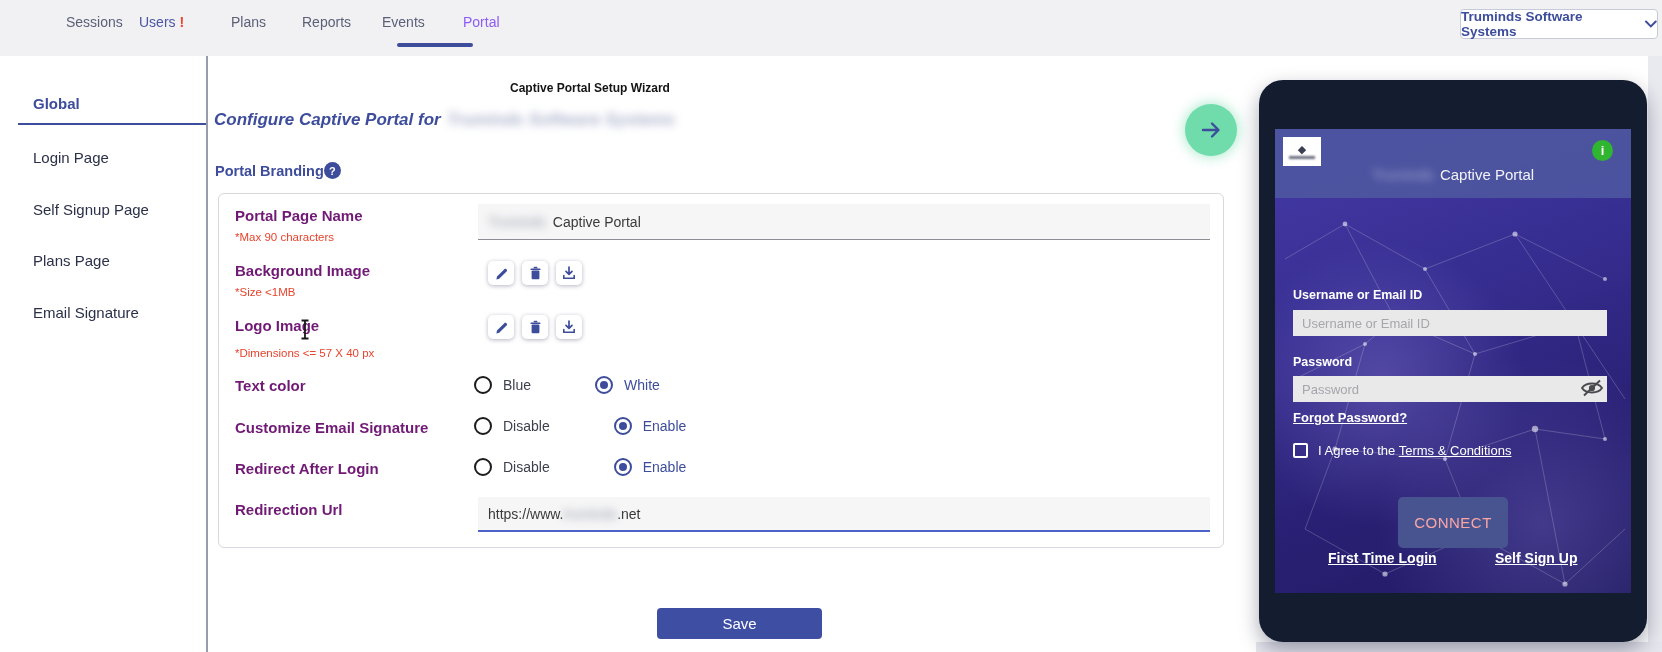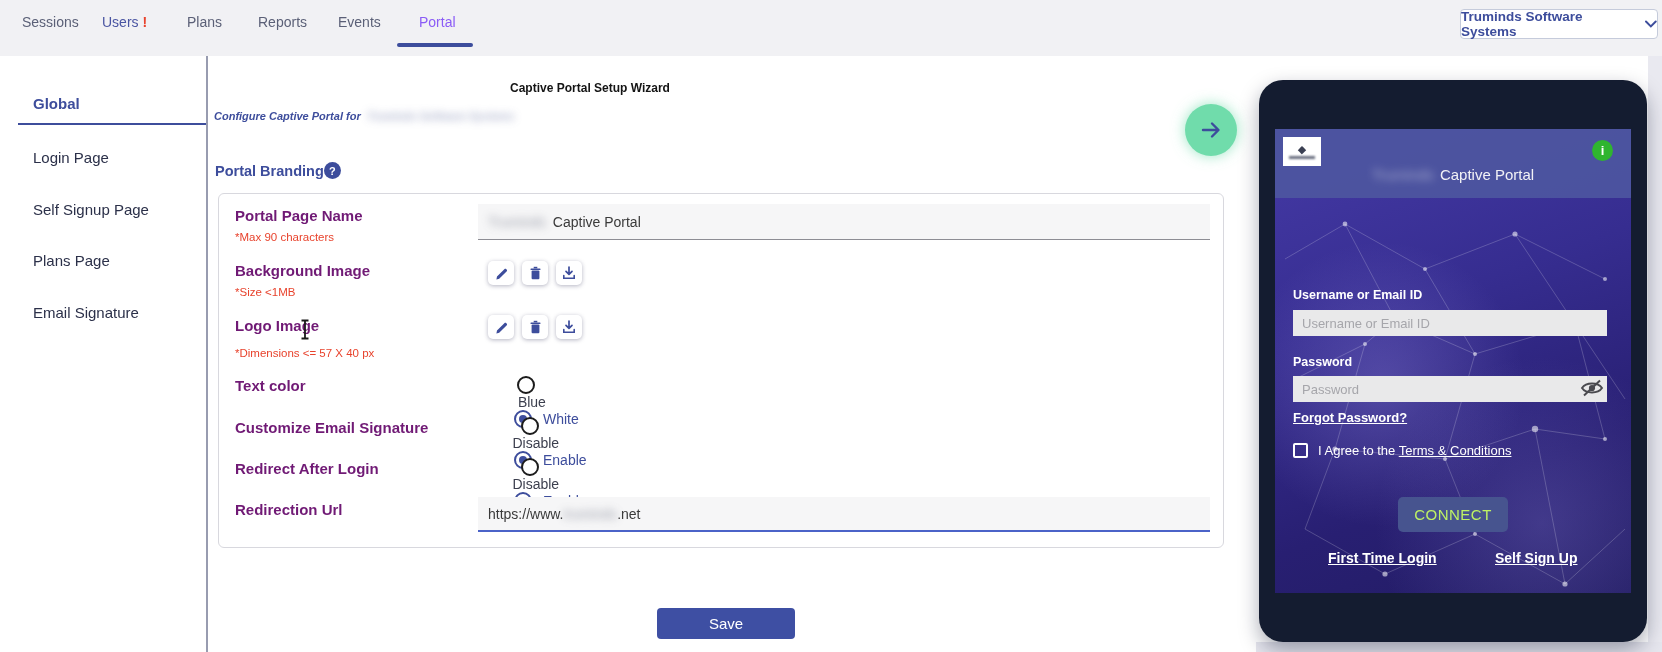--- a/index.html
+++ b/index.html
@@ -1,62 +1,62 @@
 <!DOCTYPE html>
 <html><head>
 <meta charset="utf-8">
 <style>
   * { margin:0; padding:0; box-sizing:border-box; }
   html,body { width:1662px; height:652px; font-family:"Liberation Sans", sans-serif; background:#ffffff; overflow:hidden; }
   .page { position:relative; width:1662px; height:652px; background:#ffffff; }
 
   
   .topbar { position:absolute; left:0; top:0; width:1662px; height:56px; background:#f1f1f4; }
-  .nav-item { position:absolute; top:14px; font-size:14px; color:#5b6077; cursor:pointer; white-space:nowrap; }
+  .nav-item { position:absolute; top:14px; font-size:14px; color:#5b6077; cursor:pointer; white-space:nowrap;margin-left:44px; }
   .nav-item.users { color:#4a55a2; }
   .nav-item .badge { color:#e8432d; font-weight:bold; margin-left:4px; }
   .nav-item.active { color:#8b5cf6; font-weight:normal; }
   .nav-underline { position:absolute; left:397px; top:43px; width:76px; height:4px; background:#3d4d9c; border-radius:2px; }
   .org-select { position:absolute; left:1460px; top:9px; width:198px; height:30px; background:#ffffff; border:1px solid #c5cbdb; border-radius:4px; display:flex; align-items:center; justify-content:center; gap:8px; font-size:13.5px; color:#3d4d9c; font-weight:bold; cursor:pointer; }
 
   
   .side-divider { position:absolute; left:206px; top:56px; width:2px; height:596px; background:#989cb0; }
   .side-item { position:absolute; left:33px; font-size:15px; color:#2b3049; cursor:pointer; white-space:nowrap; }
   .side-item.active { color:#3d4d9c; font-weight:bold; }
   .side-active-line { position:absolute; left:18px; top:123px; width:188px; height:2px; background:#3d4d9c; }
 
   
   .main-title { position:absolute; left:300px; top:81px; width:580px; text-align:center; font-size:12px; font-weight:bold; color:#141414; }
-  .subtitle { position:absolute; left:214px; top:110px; font-size:11px; font-style:italic; font-weight:bold; color:#3d4d9c; white-space:nowrap; }
+  .subtitle { position:absolute; left:214px; top:110px; font-size:17px; font-style:italic; font-weight:bold; color:#3d4d9c; white-space:nowrap; }
   .redact { filter:blur(4px); opacity:.75; }
   .subtitle .redact { color:#8b93b8; margin-left:6px; }
   .go-btn { position:absolute; left:1185px; top:104px; width:52px; height:52px; border-radius:50%; background:#70dcab; display:flex; align-items:center; justify-content:center; cursor:pointer; box-shadow:0 0 14px rgba(112,220,171,.7); }
   .section-head { position:absolute; left:215px; top:162px; font-size:14.5px; font-weight:bold; color:#3d4d9c; display:flex; align-items:center; }
   .help-badge { width:17px; height:17px; border-radius:50%; background:#3d4d9c; color:#fff; font-size:11px; font-weight:bold; display:flex; align-items:center; justify-content:center; cursor:pointer; }
 
   .card { position:absolute; left:218px; top:193px; width:1006px; height:355px; border:1px solid #d8d8de; border-radius:6px; background:#fff; }
 
   .f-label { position:absolute; left:235px; font-size:15px; font-weight:bold; color:#701a75; white-space:nowrap; }
   .f-note  { position:absolute; left:235px; font-size:11.5px; color:#e8432d; white-space:nowrap; }
   .f-input { position:absolute; left:478px; width:732px; background:#f6f6f7; border-bottom:1px solid #8d8d94; font-size:14px; color:#3a3a3a; display:flex; align-items:center; padding:0 10px; }
   .f-input .redact { color:#7b7f8f; margin-right:7px; }
   .f-input.url { border-bottom:2px solid #4b63c8; }
 
   .iconbar { position:absolute; left:488px; display:flex; gap:8px; }
   .icon-btn { width:26px; height:24px; background:#ffffff; border-radius:5px; box-shadow:0 1px 4px rgba(40,40,80,.35); display:flex; align-items:center; justify-content:center; cursor:pointer; }
 
-  .radio-row { position:absolute; display:flex; align-items:center;flex-direction:column; }
+  .radio-row { position:absolute; display:flex; align-items:center; }
   .radio { width:18px; height:18px; border-radius:50%; border:2px solid #1c1c1c; background:#fff; position:relative; cursor:pointer; flex:none; }
   .radio.sel { border-color:#3d4d9c; }
   .radio.sel::after { content:""; position:absolute; left:3px; top:3px; width:8px; height:8px; border-radius:50%; background:#3d4d9c; }
   .radio-label { font-size:14px; color:#3c3f4e; margin-left:11px; }
   .radio-label.sel { color:#3d4d9c; }
-  .opt-b { margin-left:40px; display:flex; align-items:center; }
-
-  .save-btn { position:absolute; left:657px; top:608px; width:138px; height:31px; background:#3e4fa3; border-radius:4px; color:#ffffff; font-size:15px; display:flex; align-items:center; justify-content:center; cursor:pointer; }
+  .opt-b { margin-left:64px; display:flex; align-items:center; }
+
+  .save-btn { position:absolute; left:657px; top:608px; width:165px; height:31px; background:#3e4fa3; border-radius:4px; color:#ffffff; font-size:15px; display:flex; align-items:center; justify-content:center; cursor:pointer; }
 
   .cursor-ibeam { position:absolute; left:298px; top:319px; width:14px; height:21px; }
 
   
   .edge-right { position:absolute; left:1648px; top:56px; width:14px; height:596px; background:#e9e9f0; }
   .edge-bottom { position:absolute; left:1256px; top:642px; width:406px; height:10px; background:#e6e6ee; }
 
   
   .phone { position:absolute; left:1259px; top:80px; width:388px; height:562px; background:#141c30; border-radius:24px; box-shadow:0 8px 20px rgba(10,15,40,.35); }
   .screen { position:absolute; left:1275px; top:129px; width:356px; height:464px; overflow:hidden; background:linear-gradient(160deg,#453aa6 0%, #362d90 38%, #281f72 72%, #221c63 100%); }
@@ -73,33 +73,33 @@
   .p-title .redact { color:#bfc4dd; margin-right:6px; }
   .p-welcome { position:absolute; left:18px; top:91px; width:320px; text-align:center; color:#ffffff; font-size:15px; font-weight:bold; line-height:20px; }
   .p-field-label { position:absolute; left:18px; color:#ffffff; font-size:12.5px; font-weight:bold; }
   .p-input { position:absolute; left:18px; width:314px; height:26px; background:#e9e9ea; border:none; outline:none; font-size:13px; color:#333; padding:0 9px; font-family:"Liberation Sans", sans-serif; }
   .p-input::placeholder { color:#a6a6ab; }
   .eye-btn { position:absolute; left:305px; top:250px; width:24px; height:18px; cursor:pointer; }
   .p-forgot { position:absolute; left:18px; top:281px; color:#ffffff; font-size:13px; font-weight:bold; text-decoration:underline; cursor:pointer; }
   .p-agree { position:absolute; left:18px; top:314px; display:flex; align-items:center; gap:10px; color:#ffffff; font-size:13px; }
   .p-check { width:15px; height:15px; border:2px solid #ffffff; border-radius:2px; background:transparent; cursor:pointer; flex:none; }
   .p-agree .link { text-decoration:underline; cursor:pointer; }
-  .p-connect { position:absolute; left:123px; top:368px; width:110px; height:35px; background:#47548f; border-radius:5px; color:#bef264; font-size:15px; letter-spacing:.5px; display:flex; align-items:center; justify-content:center; cursor:pointer; }
+  .p-connect { position:absolute; left:123px; top:368px; width:110px; height:51px; background:#47548f; border-radius:5px; color:#fca5a5; font-size:15px; letter-spacing:.5px; display:flex; align-items:center; justify-content:center; cursor:pointer; }
   .p-link { position:absolute; top:421px; color:#ffffff; font-size:14px; font-weight:bold; text-decoration:underline; cursor:pointer; white-space:nowrap; }
   .p-link.first { left:53px; }
   .p-link.selfsign { left:220px; }
 </style>
 </head>
 <body>
 
 <div class="page">
 
   <div class="topbar">
     <span class="nav-item" style="left:22px">Sessions</span>
-    <span class="nav-item users" style="left:102px"><span>Users</span><span class="badge">!</span></span>
+    <span class="nav-item users" style="left:95px"><span>Users</span><span class="badge">!</span></span>
     <span class="nav-item" style="left:187px">Plans</span>
     <span class="nav-item" style="left:258px">Reports</span>
     <span class="nav-item" style="left:338px">Events</span>
     <span class="nav-item active" style="left:419px">Portal</span>
     <div class="nav-underline"></div>
     <div class="org-select">
       <span>Truminds Software Systems</span>
       <svg width="12" height="8" viewBox="0 0 12 8">
           <path d="M1 1.5 L6 6.5 L11 1.5" fill="none" stroke="#3d4d9c" stroke-width="2" stroke-linecap="round"></path>
         </svg>

